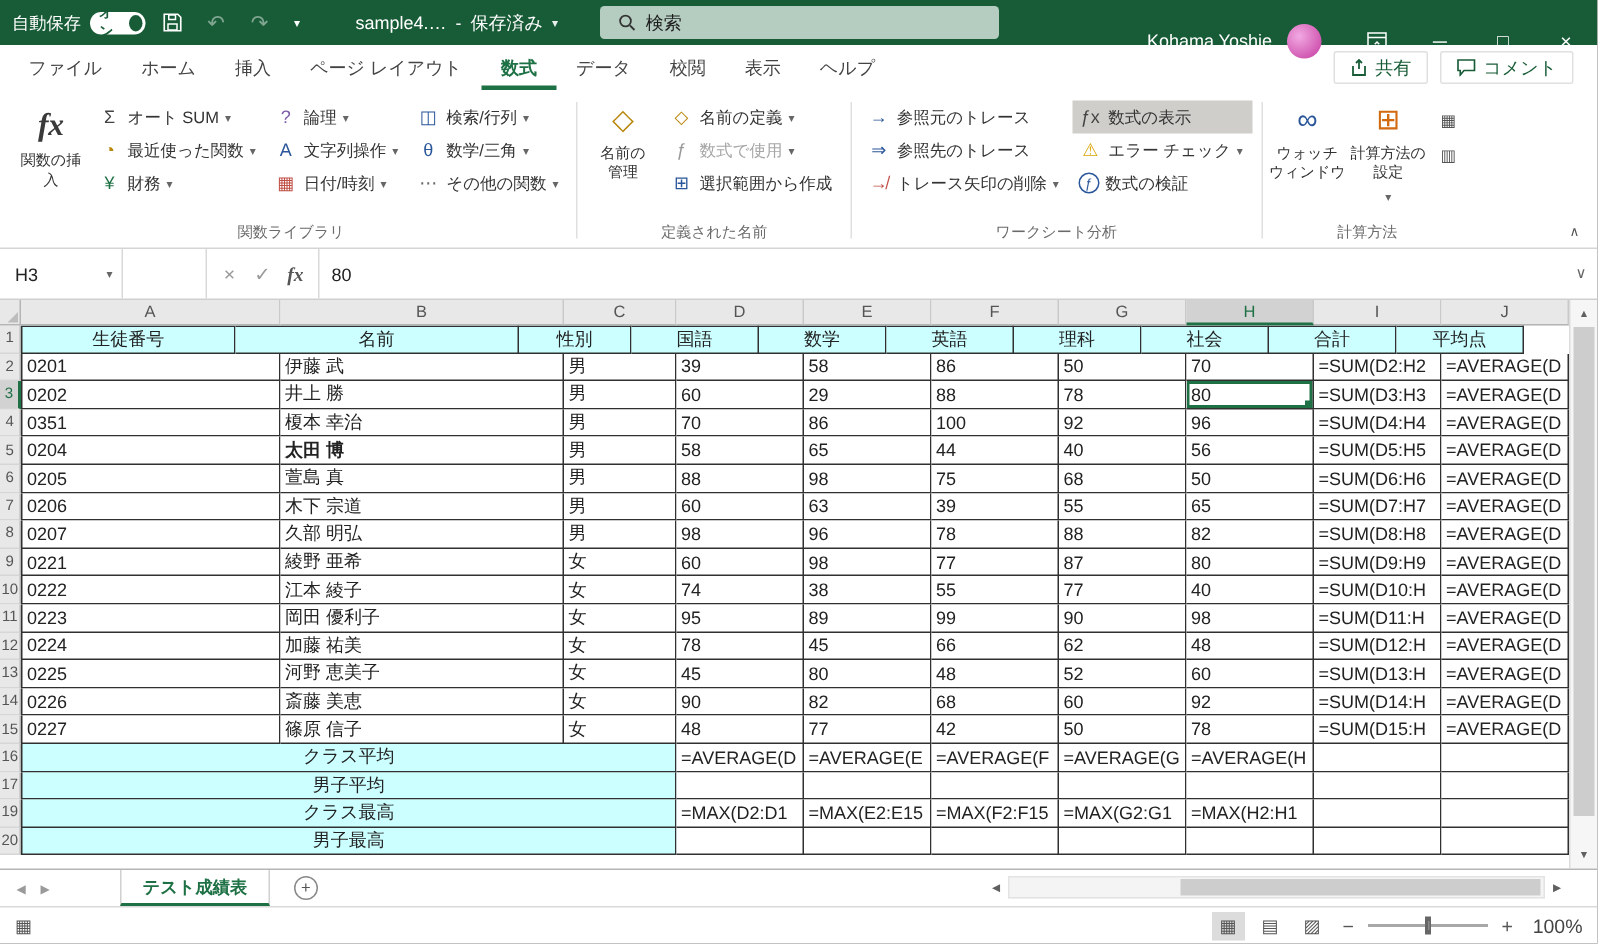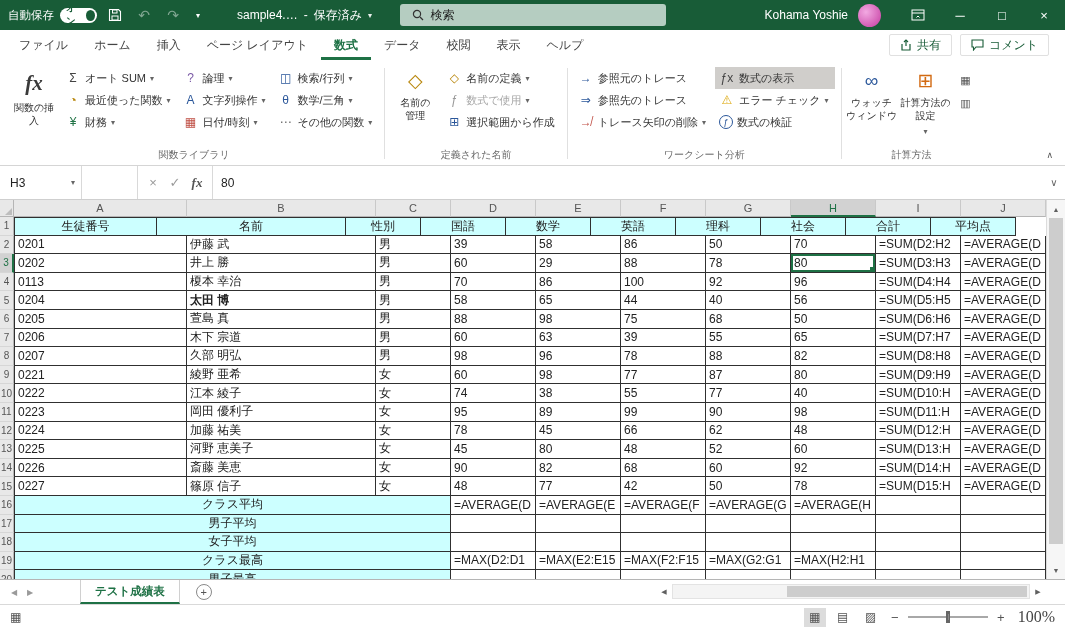--- a/index.html
+++ b/index.html
@@ -14,21 +14,21 @@
   .autosave { display:flex; align-items:center; gap:6px; font-size:11.5px; }
   .pill { width:37px; height:15px; background:#fff; border-radius:8px; display:flex; align-items:center; padding:0 2px 0 6px; gap:4px; cursor:default; }
   .pill-text { color:#185c37; font-size:9.5px; font-weight:bold; }
   .knob { width:11px; height:11px; border-radius:50%; background:#185c37; }
   .tb-btn { background:none; border:none; color:#fff; width:22px; height:28px; display:flex; align-items:center; justify-content:center; font-size:14px; font-family:inherit; }
   .tb-btn.disabled { opacity:.45; }
   .tb-caret { font-size:8px; width:14px; }
   .doc-title { position:absolute; left:237px; top:0; height:30px; display:flex; align-items:center; gap:6px; font-size:12px; white-space:nowrap; }
   .dt-caret { font-size:8px; opacity:.9; }
   .searchbox { position:absolute; left:50%; top:4px; transform:translateX(-50%); width:266px; height:22px; background:#b5cdc1; border-radius:3px; display:flex; align-items:center; gap:7px; padding-left:12px; color:#1d1d1d; font-size:12px; }
-  .tb-right { position:absolute; right:0; top:0; height:30px; display:flex; align-items:center; }
+  .tb-right { position:absolute; right:0; top:12px; height:30px; display:flex; align-items:center; }
   .username { font-size:12px; margin-right:10px; }
   .avatar { width:23px; height:23px; border-radius:50%; background:radial-gradient(circle at 35% 35%, #f2a9e2, #c4399f); margin-right:16px; }
   .win-btn { width:42px; height:30px; display:flex; align-items:center; justify-content:center; font-size:13px; color:#fff; }
   
   .menubar { height:30px; background:#fff; display:flex; align-items:stretch; padding-left:6px; }
   .mtab { padding:0 13px; display:flex; align-items:center; font-size:12px; color:#444; white-space:nowrap; }
   .mtab.active { color:#1e7145; border-bottom:3px solid #1e7145; padding-top:3px; font-weight:600; }
   .menubar-right { margin-left:auto; display:flex; align-items:center; padding-right:16px; gap:8px; }
   .mb-btn { display:flex; align-items:center; gap:5px; color:#185c37; font-size:12px; height:22px; padding:0 10px; border:1px solid #e0e0e0; border-radius:2px; background:#fff; font-family:inherit; }
   
@@ -100,21 +100,21 @@
   .statusbar { height:25px; background:#fff; border-top:1px solid #d9d9d9; display:flex; align-items:center; padding:0 10px; color:#555; }
   .sb-icon { font-size:12px; color:#555; }
   .sb-right { margin-left:auto; display:flex; align-items:center; gap:6px; }
   .view { width:22px; height:19px; display:flex; align-items:center; justify-content:center; font-size:12px; color:#555; }
   .view.active { background:#dcdcdc; }
   .zbtn { font-size:13px; color:#555; width:14px; text-align:center; }
   .zslider { width:80px; height:14px; position:relative; }
   .zslider:before { content:""; position:absolute; left:0; right:0; top:6px; height:2px; background:#a8a8a8; }
   .zslider:after { content:""; position:absolute; left:50%; top:4px; width:1px; height:6px; background:#8a8a8a; }
   .z-thumb { position:absolute; left:50%; top:1px; width:4px; height:12px; background:#666; transform:translateX(-50%); }
-  .zoompct { font-size:16px; color:#444; margin-left:4px;font-family:Liberation Serif, serif; }
+  .zoompct { font-size:13px; color:#444; margin-left:4px; }
 </style>
 </head>
 <body>
 
 <div class="app">
 
   <div class="titlebar">
     <div class="tb-left">
       <div class="autosave">
         <span>自動保存</span>
@@ -429,21 +429,21 @@
             <div class="c" style="width: 85px;">60</div>
             <div class="c" style="width: 85px;">29</div>
             <div class="c" style="width: 85px;">88</div>
             <div class="c" style="width: 85px;">78</div>
             <div class="c sel" style="width: 85px;">80<span class="handle"></span></div>
             <div class="c" style="width: 85px;">=SUM(D3:H3</div>
             <div class="c" style="width: 85px;">=AVERAGE(D</div>
           </div>
           <div class="grow">
             <div class="rh">4</div>
-            <div class="c cfirst" style="width: 173px;">0113</div>
+            <div class="c cfirst" style="width: 173px;">0351</div>
             <div class="c" style="width: 189px;">榎本 幸治</div>
             <div class="c" style="width: 75px;">男</div>
             <div class="c" style="width: 85px;">70</div>
             <div class="c" style="width: 85px;">86</div>
             <div class="c" style="width: 85px;">100</div>
             <div class="c" style="width: 85px;">92</div>
             <div class="c" style="width: 85px;">96</div>
             <div class="c" style="width: 85px;">=SUM(D4:H4</div>
             <div class="c" style="width: 85px;">=AVERAGE(D</div>
           </div>
@@ -597,31 +597,20 @@
             <div class="c" style="width: 85px;">=AVERAGE(E</div>
             <div class="c" style="width: 85px;">=AVERAGE(F</div>
             <div class="c" style="width: 85px;">=AVERAGE(G</div>
             <div class="c" style="width: 85px;">=AVERAGE(H</div>
             <div class="c" style="width: 85px;"></div>
             <div class="c" style="width: 85px;"></div>
           </div>
           <div class="grow">
             <div class="rh">17</div>
             <div class="c hdr cfirst" style="width: 437px;">男子平均</div>
-            <div class="c" style="width: 85px;"></div>
-            <div class="c" style="width: 85px;"></div>
-            <div class="c" style="width: 85px;"></div>
-            <div class="c" style="width: 85px;"></div>
-            <div class="c" style="width: 85px;"></div>
-            <div class="c" style="width: 85px;"></div>
-            <div class="c" style="width: 85px;"></div>
-          </div>
-          <div class="grow">
-            <div class="rh">18</div>
-            <div class="c hdr cfirst" style="width: 437px;">女子平均</div>
             <div class="c" style="width: 85px;"></div>
             <div class="c" style="width: 85px;"></div>
             <div class="c" style="width: 85px;"></div>
             <div class="c" style="width: 85px;"></div>
             <div class="c" style="width: 85px;"></div>
             <div class="c" style="width: 85px;"></div>
             <div class="c" style="width: 85px;"></div>
           </div>
           <div class="grow">
             <div class="rh">19</div>

